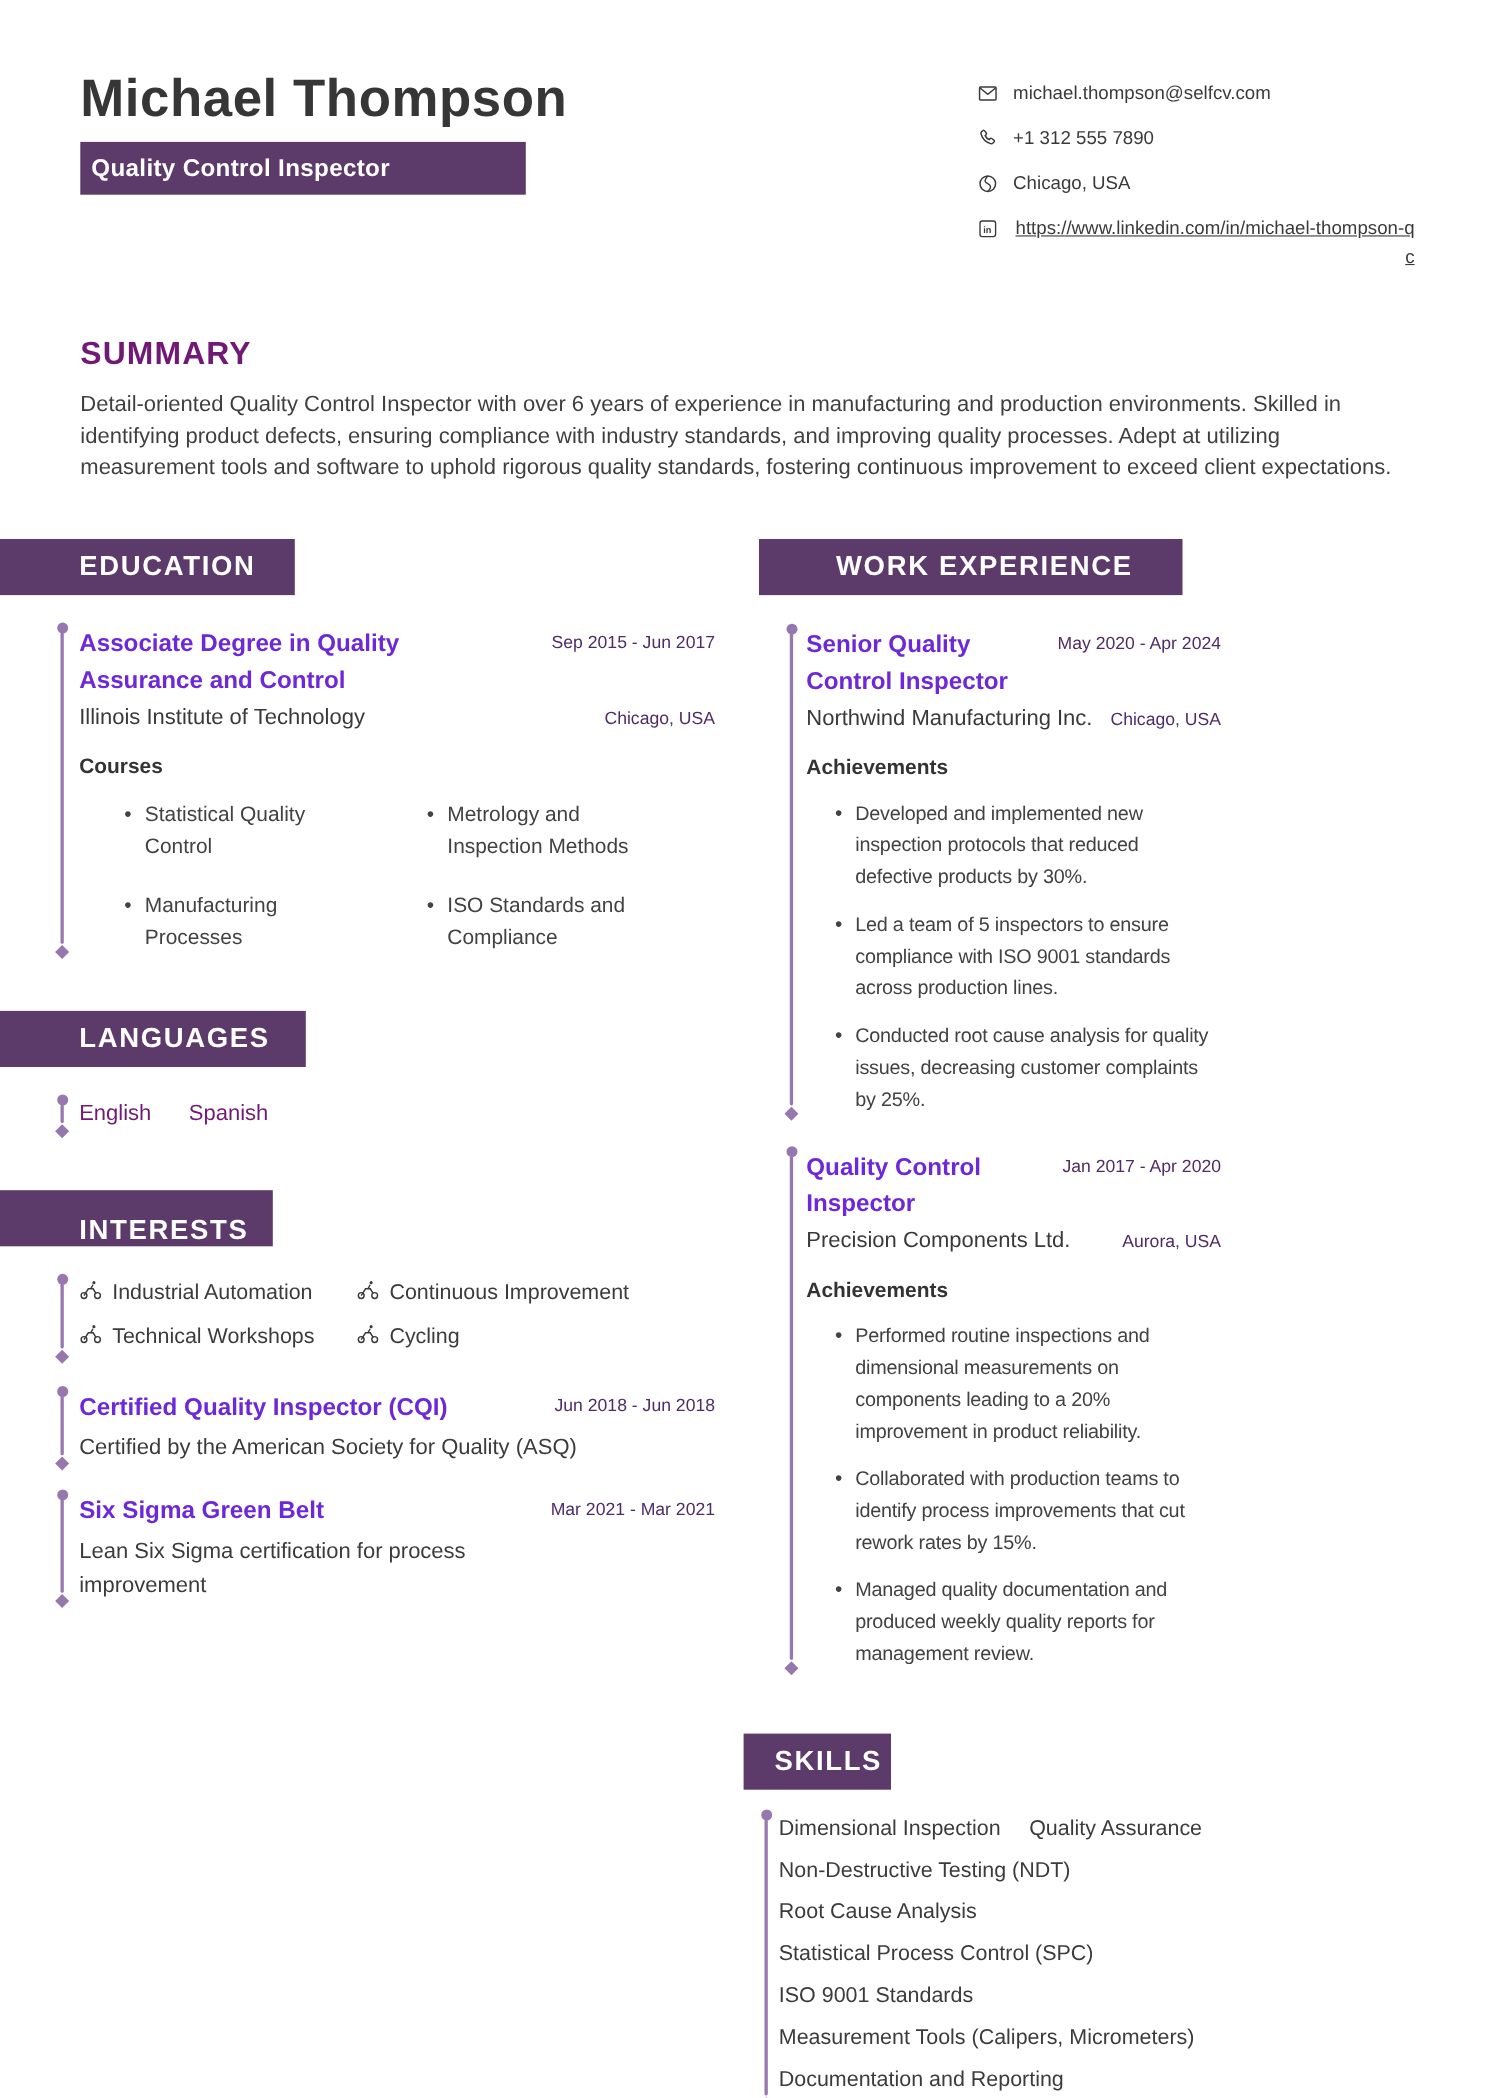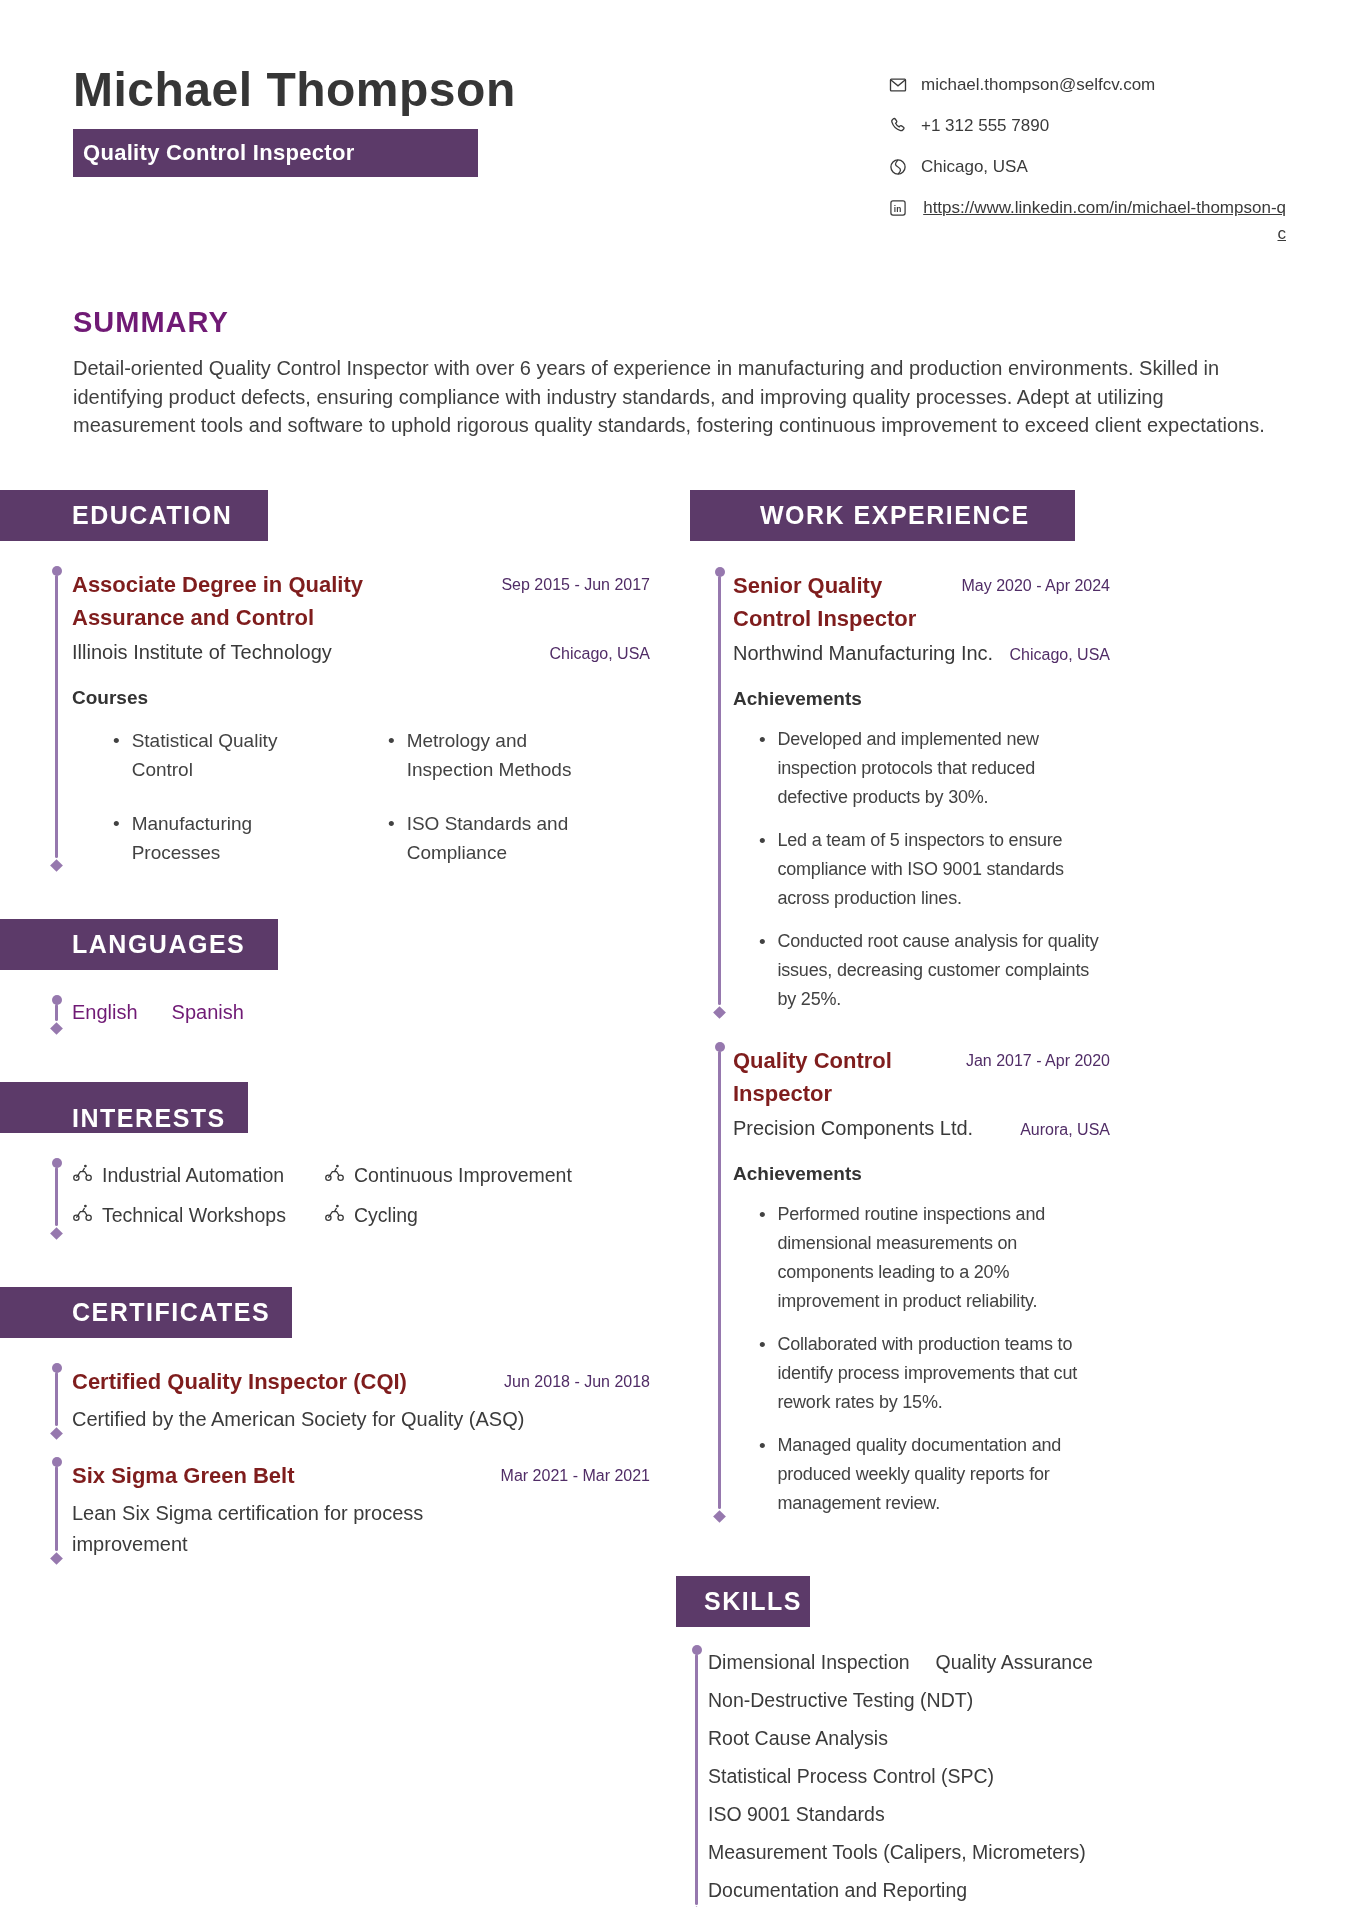--- a/index.html
+++ b/index.html
@@ -47,21 +47,21 @@
   
   .tl{position:relative;}
   .tl::before{content:"";position:absolute;left:0;top:7px;bottom:9px;width:3px;background:var(--accent-light);border-radius:2px;}
   .tl .dot{position:absolute;left:-3.5px;top:-2px;width:10px;height:10px;border-radius:50%;background:var(--accent-light);}
   .tl .dia{position:absolute;left:-3px;bottom:-3px;width:9px;height:9px;background:var(--accent-light);transform:rotate(45deg);}
   .tl-left{margin-left:55px;padding-left:17px;width:595px;margin-top:27px;}
   .tl-right{margin-left:58px;padding-left:15px;width:392px;margin-top:28px;}
   .tl-skills{margin-left:35px;padding-left:13px;width:420px;margin-top:20px;}
 
   .row{display:flex;justify-content:space-between;align-items:flex-start;}
-  .item-title{font-size:22px;font-weight:bold;color:#7f1d1d;line-height:33px;}
+  .item-title{font-size:22px;font-weight:bold;color:#6d28d9;line-height:33px;}
   .edu-title{max-width:340px;}
   .job-title{max-width:252px;}
   .date{flex:none;font-size:16px;color:var(--date-color);line-height:24px;padding-top:5px;text-align:right;}
   .sub-row{margin-top:5px;}
   .subtitle{font-size:20px;color:#393939;line-height:27px;}
   .loc{flex:none;font-size:16px;color:var(--date-color);line-height:24px;padding-top:3px;text-align:right;}
 
   .mini-label{margin-top:21px;font-size:19px;font-weight:bold;color:#333;}
 
   
@@ -246,23 +246,20 @@
                 <circle cx="19" cy="18" r="3"></circle>
               <path d="M5 18 L9.5 11 L14.5 11 L17.5 16"></path>
                 <path d="M12 11 L14.3 6.8"></path>
               <circle cx="15.3" cy="4.6" r="1.6" fill="#3b3b3b" stroke="none"></circle>
             </svg>
             <span>Cycling</span>
           </div>
         </div>
       </div>
 
-      <div class="bar bar-left bar-certificates sec-gap">
-        <span>CERTIFICATES</span>
-      </div>
       <div class="tl tl-left">
         <span class="dot"></span>
         <span class="dia"></span>
         <div class="row">
           <div class="item-title">Certified Quality Inspector (CQI)</div>
           <div class="date">Jun 2018 - Jun 2018</div>
         </div>
         <div class="cert-desc">Certified by the American Society for Quality (ASQ)</div>
       </div>
       <div class="tl tl-left cert2">

